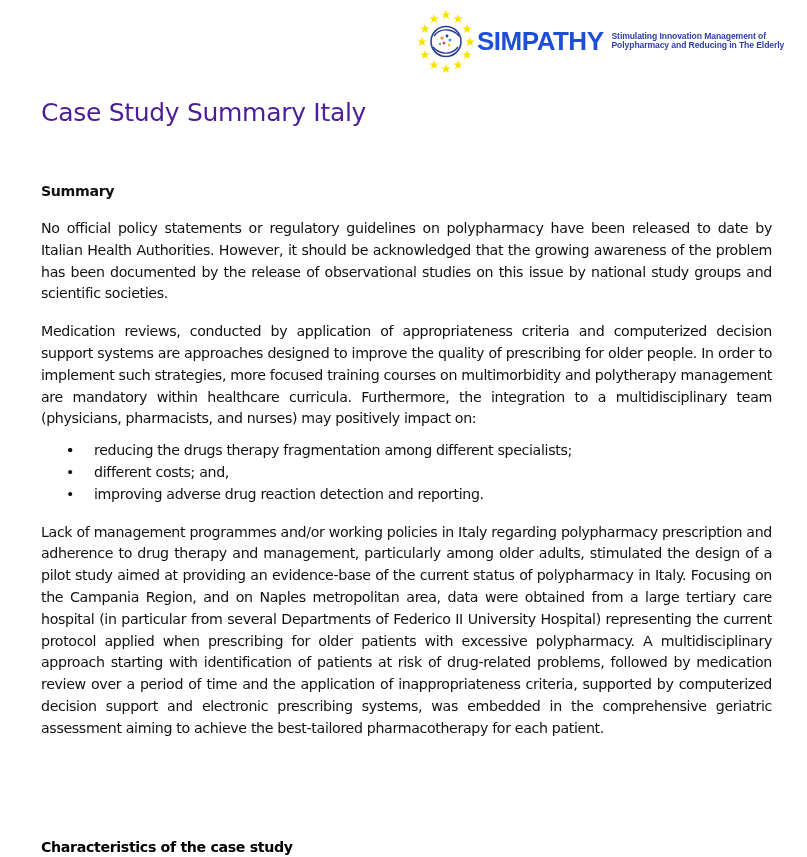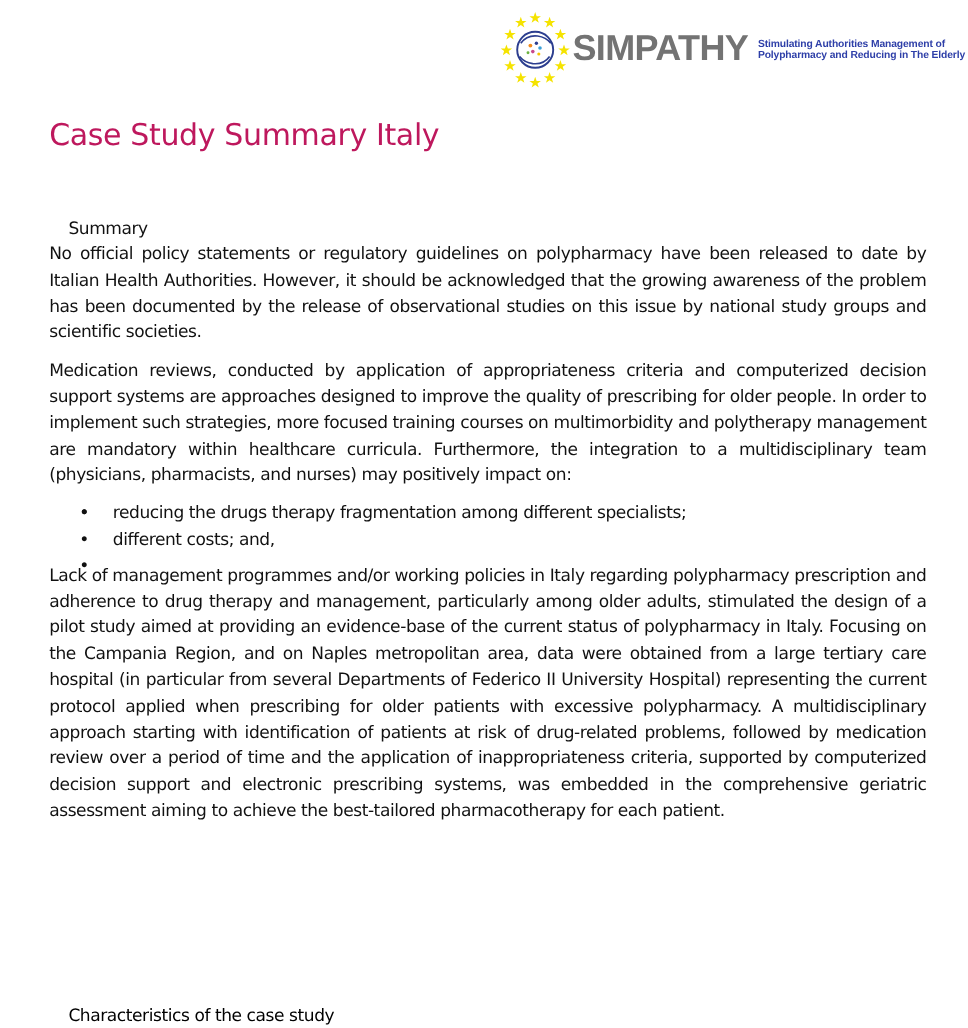--- a/index.html
+++ b/index.html
@@ -25,65 +25,65 @@
     }
     .logo-emblem {
       width: 58px;
       height: 66px;
       position: relative;
     }
     .logo-emblem svg { display: block; }
     .logo-wordmark {
       font-family: "Liberation Sans", sans-serif;
       font-weight: bold;
-      font-size: 30px;
-      color: #737373;
+      font-size: 26px;
+      color: #1d4ed8;
       letter-spacing: -0.5px;
       margin-left: 2px;
       line-height: 1;
     }
     .logo-tagline {
       margin-left: 8px;
       font-family: "Liberation Sans", sans-serif;
       font-weight: bold;
       font-size: 8.6px;
       line-height: 9.5px;
       color: #2e3fa8;
       letter-spacing: -0.1px;
     }
     .doc-title {
       position: absolute;
       left: 41px;
       top: 98px;
       font-family: "DejaVu Sans", sans-serif;
       font-size: 25px;
-      color: #be185d;
+      color: #4c1d95;
       font-weight: normal;
       margin: 0;
       letter-spacing: -0.3px;
     }
     .content {
       position: absolute;
       left: 41px;
       top: 180px;
       width: 731px;
       font-family: "DejaVu Sans", sans-serif;
       font-size: 14.2px;
       line-height: 21.8px;
       letter-spacing: -0.35px;
       color: #111;
     }
     .section-heading {
-      font-weight: normal;
+      font-weight: bold;
       font-size: 14.2px;
-      margin: 0 0 0 16px;
+      margin: 0 0 0 0;
       line-height: 22px;
     }
     p.body-para {
-      margin: 0 0 10px 0;
+      margin: 16px 0 10px 0;
       text-align: justify;
     }
     ul.impact-list {
       list-style: none;
       margin: 0 0 8px 0;
       padding: 0 0 0 25px;
     }
     ul.impact-list li {
       position: relative;
       padding-left: 28px;
@@ -130,21 +130,21 @@
       <circle cx="25" cy="30" r="1.6" fill="#f28c1c"></circle>
       <circle cx="30" cy="28" r="1.4" fill="#2c3e8f"></circle>
       <circle cx="33" cy="32" r="1.5" fill="#3aa0d8"></circle>
       <circle cx="27" cy="35" r="1.5" fill="#c94a8c"></circle>
       <circle cx="32" cy="37" r="1.3" fill="#f5c300"></circle>
       <circle cx="23" cy="36" r="1.2" fill="#6cb33f"></circle>
     </svg>
   </div>
   <div class="logo-wordmark">SIMPATHY</div>
   <div class="logo-tagline">
-    <div>Stimulating Authorities Management of</div>
+    <div>Stimulating Innovation Management of</div>
     <div>Polypharmacy and Reducing in The Elderly</div>
   </div>
 </div>
 
 <h1 class="doc-title">Case Study Summary Italy</h1>
 
 <div class="content">
   <div class="section-heading">Summary</div>
   <p class="body-para">No official policy statements or regulatory guidelines on polypharmacy have been released to date by Italian Health Authorities. However, it should be acknowledged that the growing awareness of the problem has been documented by the release of observational studies on this issue by national study groups and scientific societies.</p>
   <p class="body-para">Medication reviews, conducted by application of appropriateness criteria and computerized decision support systems are approaches designed to improve the quality of prescribing for older people. In order to implement such strategies, more focused training courses on multimorbidity and polytherapy management are mandatory within healthcare curricula. Furthermore, the integration to a multidisciplinary team (physicians, pharmacists, and nurses) may positively impact on:</p>
@@ -155,18 +155,19 @@
     <li>
       <span class="bullet">•</span>
       <span>reducing the drugs therapy fragmentation among different specialists;</span>
     </li>
     <li>
       <span class="bullet">•</span>
       <span>different costs; and,</span>
     </li>
     <li>
       <span class="bullet">•</span>
+      <span>improving adverse drug reaction detection and reporting.</span>
     </li>
   </ul>
   <p class="body-para">Lack of management programmes and/or working policies in Italy regarding polypharmacy prescription and adherence to drug therapy and management, particularly among older adults, stimulated the design of a pilot study aimed at providing an evidence-base of the current status of polypharmacy in Italy. Focusing on the Campania Region, and on Naples metropolitan area, data were obtained from a large tertiary care hospital (in particular from several Departments of Federico II University Hospital) representing the current protocol applied when prescribing for older patients with excessive polypharmacy. A multidisciplinary approach starting with identification of patients at risk of drug-related problems, followed by medication review over a period of time and the application of inappropriateness criteria, supported by computerized decision support and electronic prescribing systems, was embedded in the comprehensive geriatric assessment aiming to achieve the best-tailored pharmacotherapy for each patient.</p>
 </div>
 
 <div class="section-heading second">Characteristics of the case study</div>
 
 </body></html>

